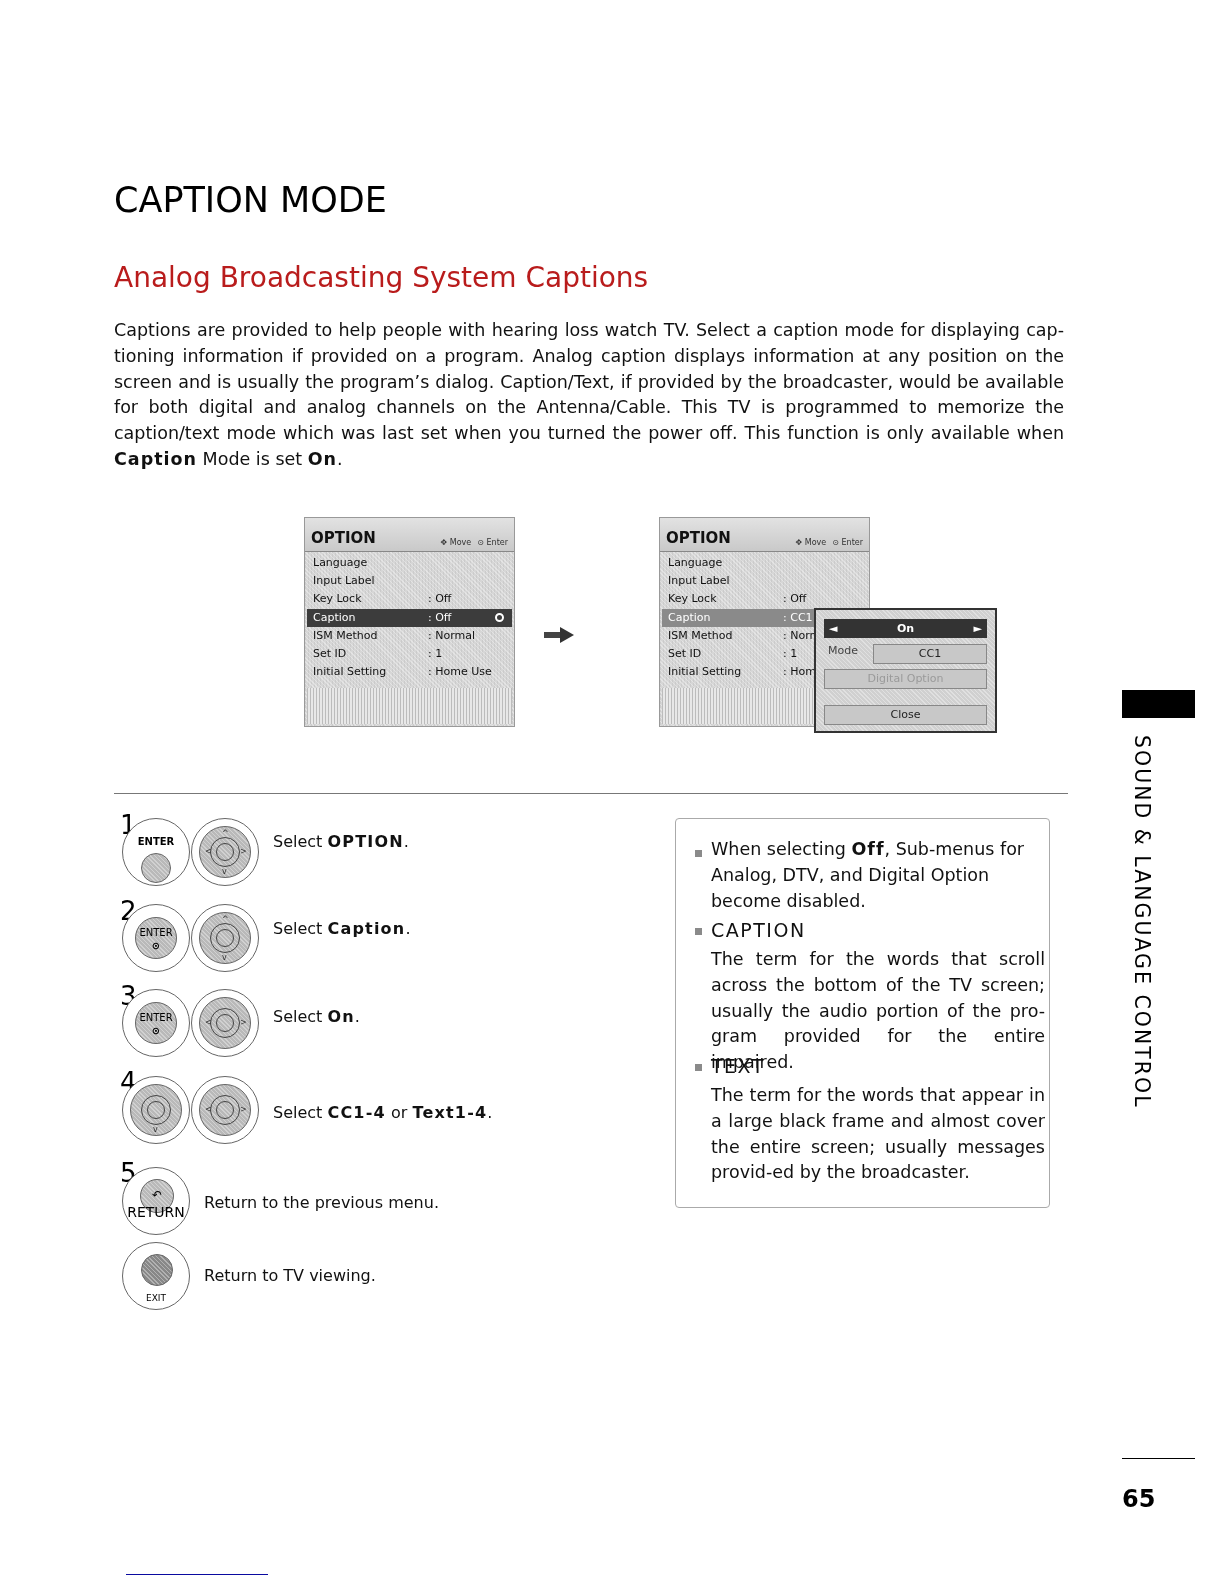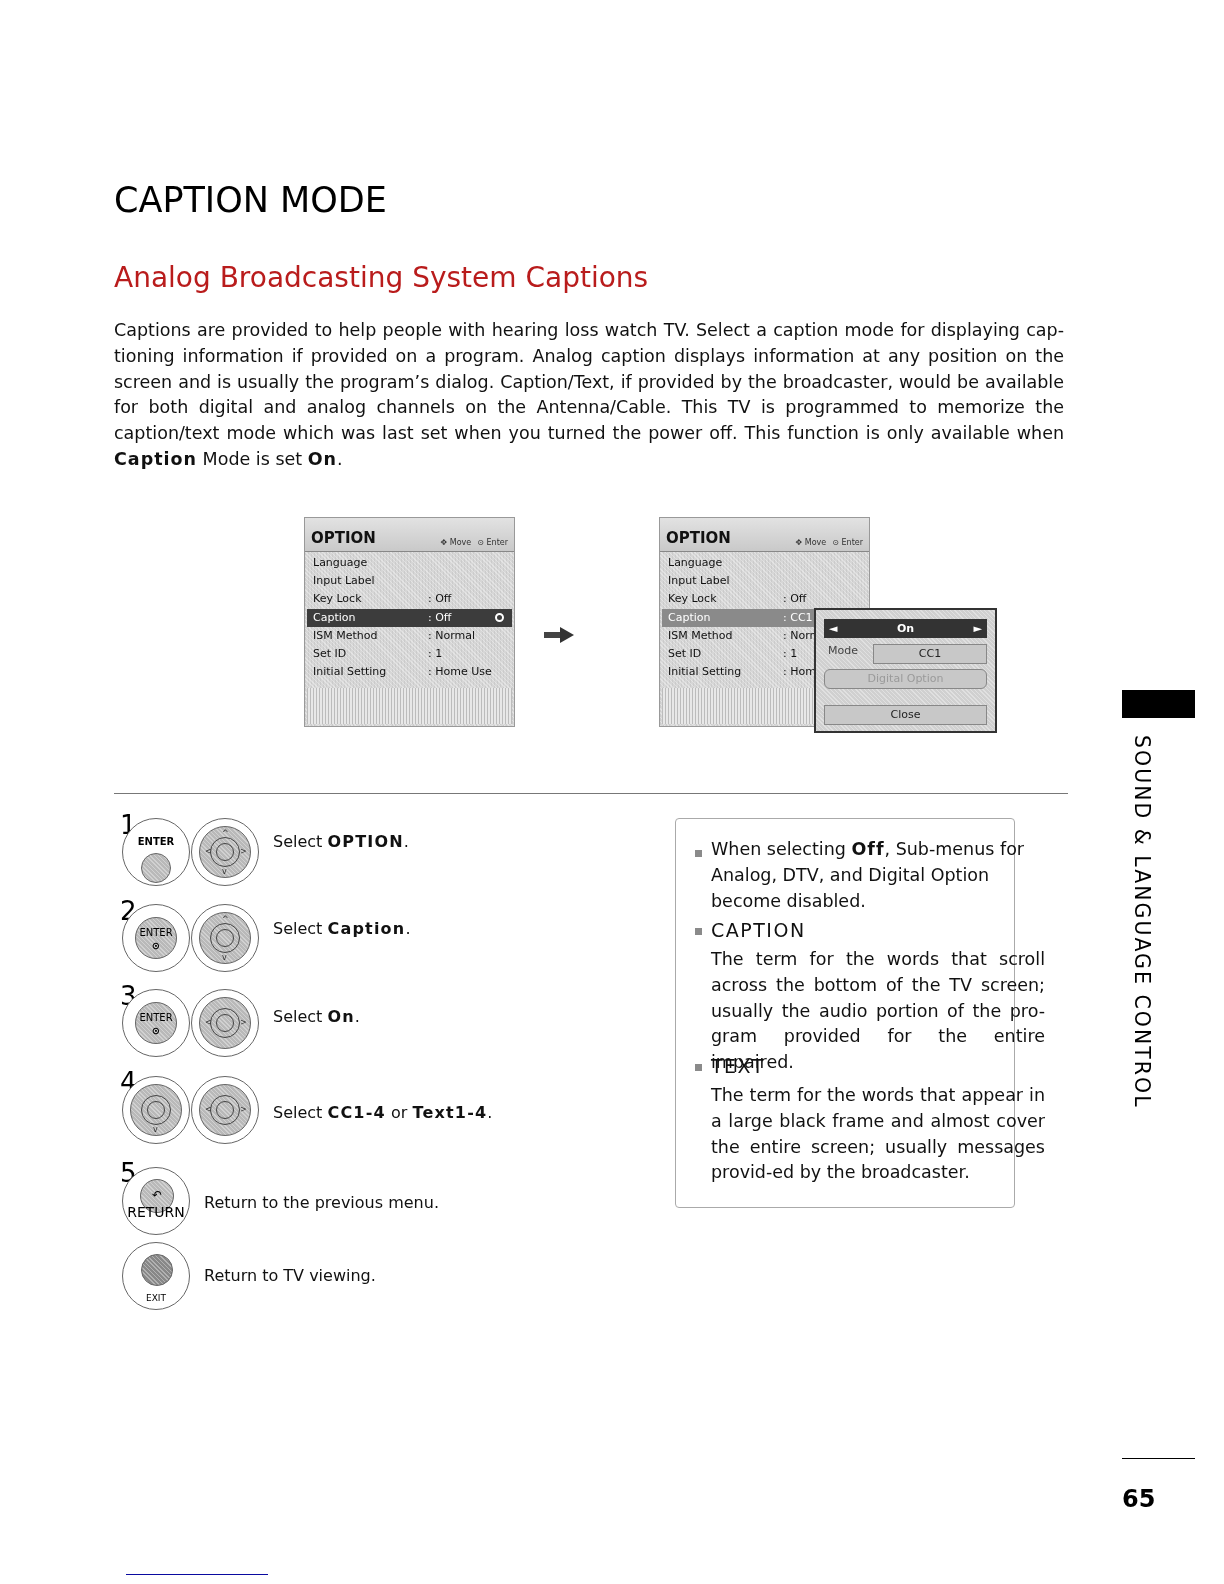--- a/index.html
+++ b/index.html
@@ -60,21 +60,21 @@
   }
   .pop-mode-lbl { position: absolute; left: 12px; top: 34px; font-size: 11px; color: #444; }
   .pop-mode-val {
     position: absolute; left: 57px; right: 8px; top: 34px; height: 18px; border: 1px solid #888;
     background: #c8c8c8; font-size: 11px; text-align: center; line-height: 18px; color: #222;
   }
   .pop-btn {
     position: absolute; left: 8px; right: 8px; height: 18px; border: 1px solid #888; background: #c8c8c8;
     font-size: 11px; text-align: center; line-height: 18px;
   }
-  .pop-btn.disabled { color: #9a9a9a; border-radius: 6px; }
+  .pop-btn.disabled { color: #9a9a9a; }
   .pop-btn.close { color: #222; }
 
   .arrow { left: 544px; top: 627px; width: 30px; height: 16px; }
 
   
   .divider { left: 114px; top: 793px; width: 954px; height: 1px; background: #777; }
 
   
   .step-num { font-size: 26px; color: #000; font-weight: 400; line-height: 1; }
   .btn-circle {
@@ -86,21 +86,21 @@
     background-image: repeating-linear-gradient(45deg, rgba(255,255,255,0.35) 0 1px, transparent 1px 3px);
   }
   .btn-label { position: absolute; font-size: 10px; color: #000; font-weight: 700; text-align: center; width: 100%; left: 0; }
   .nav-ring { position: absolute; border-radius: 50%; border: 1px solid #444; box-sizing: border-box; }
   .nav-glyph { position: absolute; font-size: 8px; color: #333; line-height: 1; }
   .step-text { font-size: 16px; color: #111; }
   .step-text b { font-weight: 700; letter-spacing: 1.2px; }
 
   
   .note {
-    left: 675px; top: 818px; width: 340px; height: 390px; border: 1px solid #aaa; border-radius: 4px;
+    left: 675px; top: 818px; width: 375px; height: 390px; border: 1px solid #aaa; border-radius: 4px;
     box-sizing: border-box;
   }
   .note-item { position: absolute; left: 35px; width: 334px; font-size: 17.5px; color: #111; line-height: 25.8px; }
   .note-bullet {
     position: absolute; left: 19px; width: 7px; height: 7px; background: #8a8a8a;
   }
   .note-head { font-size: 19px; letter-spacing: 1.5px; color: #111; }
   .justify { text-align: justify; }
 
   

